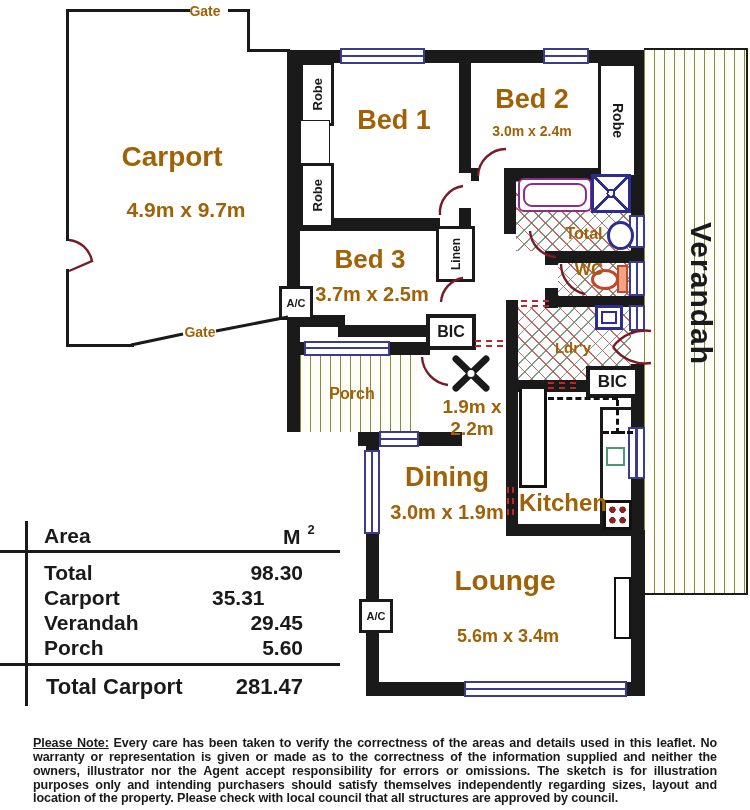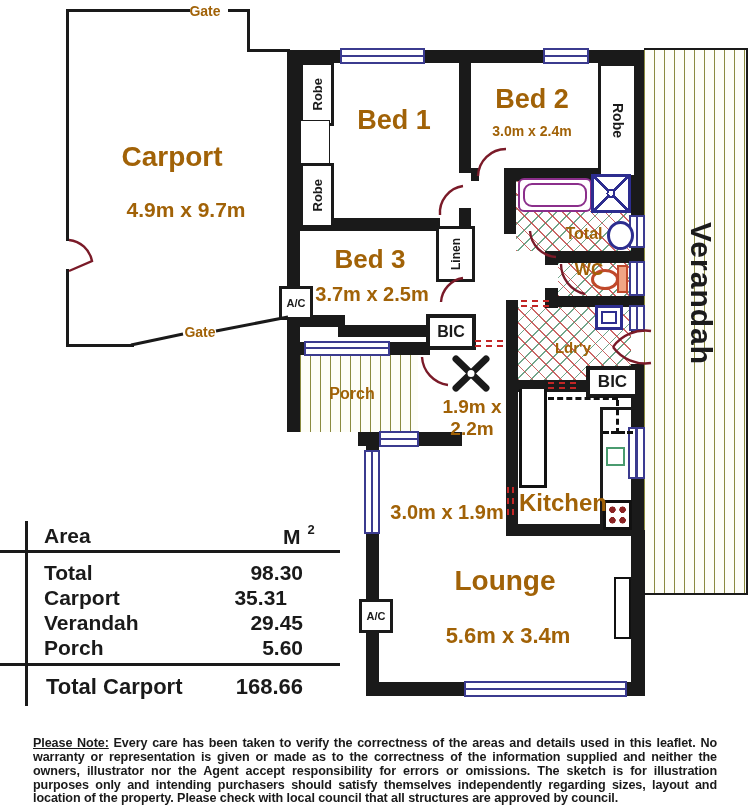--- a/index.html
+++ b/index.html
@@ -180,41 +180,42 @@
   <div class="lbl" style="left:532px;top:99px;font-size:27px">Bed 2</div>
   <div class="lbl" style="left:532px;top:131px;font-size:14px">3.0m x 2.4m</div>
   <div class="lbl" style="left:370px;top:259px;font-size:26px">Bed 3</div>
   <div class="lbl" style="left:372px;top:294px;font-size:20px">3.7m x 2.5m</div>
   <div class="lbl" style="left:584px;top:234px;font-size:16px">Total</div>
   <div class="lbl" style="left:589px;top:270px;font-size:17px">WC</div>
   <div class="lbl" style="left:573px;top:347px;font-size:15px">Ldr'y</div>
   <div class="lbl" style="left:352px;top:394px;font-size:16px">Porch</div>
   <div class="lbl" style="left:472px;top:407px;font-size:19px">1.9m x</div>
   <div class="lbl" style="left:472px;top:429px;font-size:19px">2.2m</div>
+  <div class="lbl" style="left:447px;top:477px;font-size:27px">Dining</div>
   <div class="lbl" style="left:447px;top:512px;font-size:20px">3.0m x 1.9m</div>
   <div class="lbl" style="left:563px;top:503px;font-size:24px">Kitchen</div>
   <div class="lbl" style="left:505px;top:581px;font-size:28px">Lounge</div>
-  <div class="lbl" style="left:508px;top:636px;font-size:22px">5.6m x 3.4m</div>
+  <div class="lbl" style="left:508px;top:636px;font-size:18px">5.6m x 3.4m</div>
   <div class="abs vrl" style="left:684px;top:222px;font-size:30px;letter-spacing:1px">Verandah</div>
 
   <div class="thin" style="left:25px;top:521px;width:3px;height:185px"></div>
   <div class="abs" style="left:44px;top:524px;font-size:21px">Area</div>
   <div class="abs" style="left:283px;top:524px;font-size:21px">
     <span>M</span><sup>2</sup>
   </div>
   <div class="thin" style="left:0px;top:550px;width:340px;height:3px"></div>
 
   <div class="abs" style="left:44px;top:561px;font-size:21px">Total</div>
   <div class="abs" style="left:203px;top:561px;width:100px;font-size:21px;text-align:right">98.30</div>
   <div class="abs" style="left:44px;top:586px;font-size:21px">Carport</div>
-  <div class="abs" style="left:187px;top:586px;width:100px;font-size:21px;text-align:right">35.31</div>
+  <div class="abs" style="left:212px;top:586px;width:100px;font-size:21px;text-align:left">35.31</div>
   <div class="abs" style="left:44px;top:611px;font-size:21px">Verandah</div>
   <div class="abs" style="left:203px;top:611px;width:100px;font-size:21px;text-align:right">29.45</div>
   <div class="abs" style="left:44px;top:636px;font-size:21px">Porch</div>
   <div class="abs" style="left:203px;top:636px;width:100px;font-size:21px;text-align:right">5.60</div>
 
   <div class="thin" style="left:0px;top:663px;width:340px;height:3px"></div>
   <div class="abs" style="left:46px;top:674px;font-size:22px">Total Carport</div>
-  <div class="abs" style="left:203px;top:674px;width:100px;font-size:22px;text-align:right">168.66</div>
+  <div class="abs" style="left:203px;top:674px;width:100px;font-size:22px;text-align:right">281.47</div>
 
   <div id="note"><span class="lead">Please Note:</span><span> Every care has  been  taken to verify  the correctness of the areas and   details used in  this leaflet. No warranty  or representation  is given or made as to the correctness of the information supplied  and neither the owners,  illustrator  nor  the  Agent  accept  responsibility  for  errors  or  omissions.  The  sketch  is  for illustration purposes only and intending purchasers should satisfy themselves independently  regarding sizes, layout and location of the property.  Please check with local council that all structures are approved by council.</span></div>
 
 </div>
 
 </body></html>

